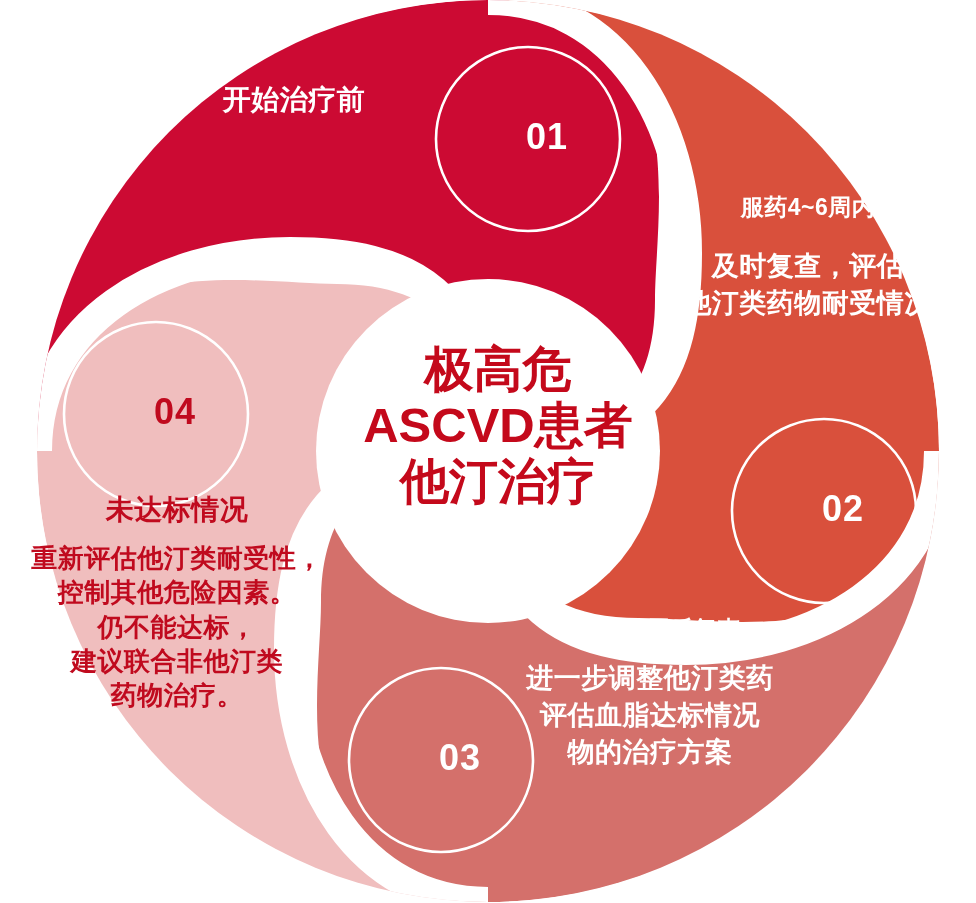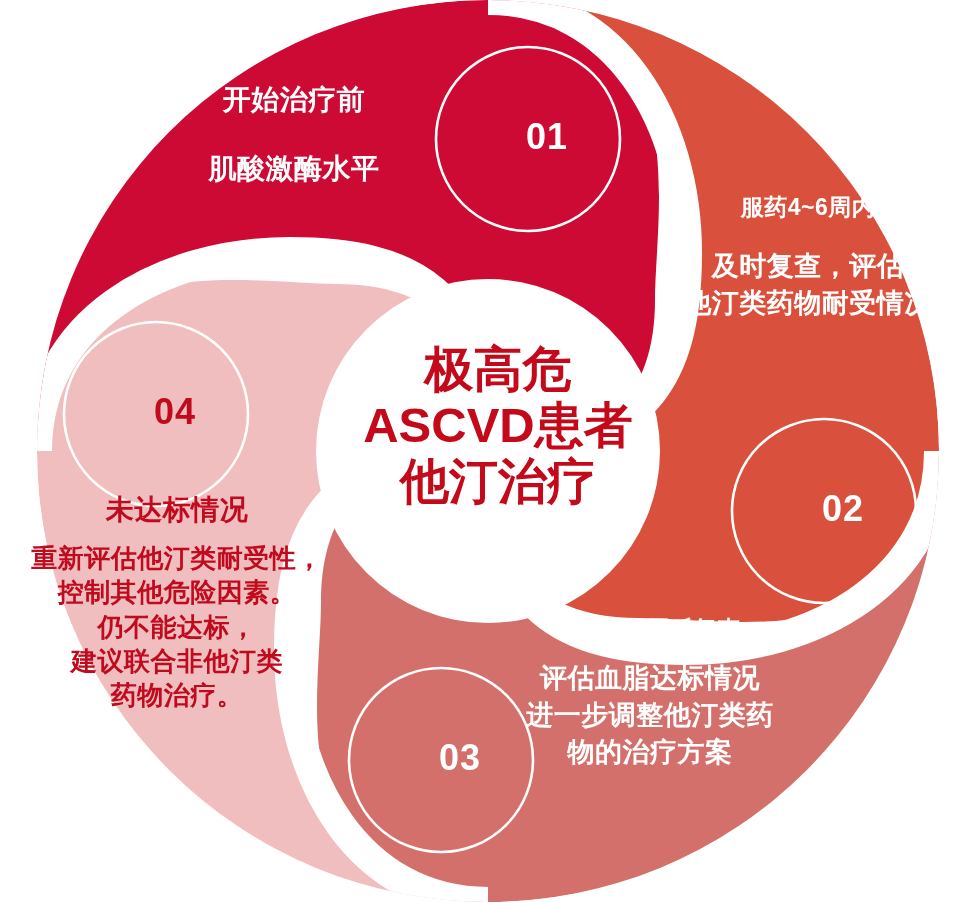--- a/index.html
+++ b/index.html
@@ -157,39 +157,38 @@
     <circle cx="824" cy="511" r="92" fill="none" stroke="#ffffff" stroke-width="2.6"></circle>
     <circle cx="441" cy="760" r="92" fill="none" stroke="#ffffff" stroke-width="2.6"></circle>
     <circle cx="156" cy="414" r="92" fill="none" stroke="#ffffff" stroke-width="2.6"></circle>
   </svg>
 
   <div class="txt-layer">
 
     <div class="block white-txt" id="sec1-text">
       <div class="heading">开始治疗前</div>
       <div class="body-txt">
-        <span class="ln">肌酸激酶水平</span>
       </div>
     </div>
     <div class="num num-white" style="left:488px; top:116px; width:80px;">01</div>
 
     <div class="block white-txt" id="sec2-text">
       <div class="heading">服药4~6周内</div>
       <div class="body-txt">
         <span class="ln">及时复查，评估</span>
         <span class="ln">他汀类药物耐受情况</span>
       </div>
     </div>
     <div class="num num-white" style="left:784px; top:488px; width:80px;">02</div>
 
     <div class="block white-txt" id="sec3-text">
       <div class="heading">治疗4~6周后复查</div>
       <div class="body-txt">
+        <span class="ln">进一步调整他汀类药</span>
         <span class="ln">评估血脂达标情况</span>
-        <span class="ln">进一步调整他汀类药</span>
         <span class="ln">物的治疗方案</span>
       </div>
     </div>
     <div class="num num-white" style="left:401px; top:737px; width:80px;">03</div>
 
     <div class="block red-txt" id="sec4-text">
       <div class="heading">未达标情况</div>
       <div class="body-txt">
         <span class="ln">重新评估他汀类耐受性，</span>
         <span class="ln">控制其他危险因素。</span>

